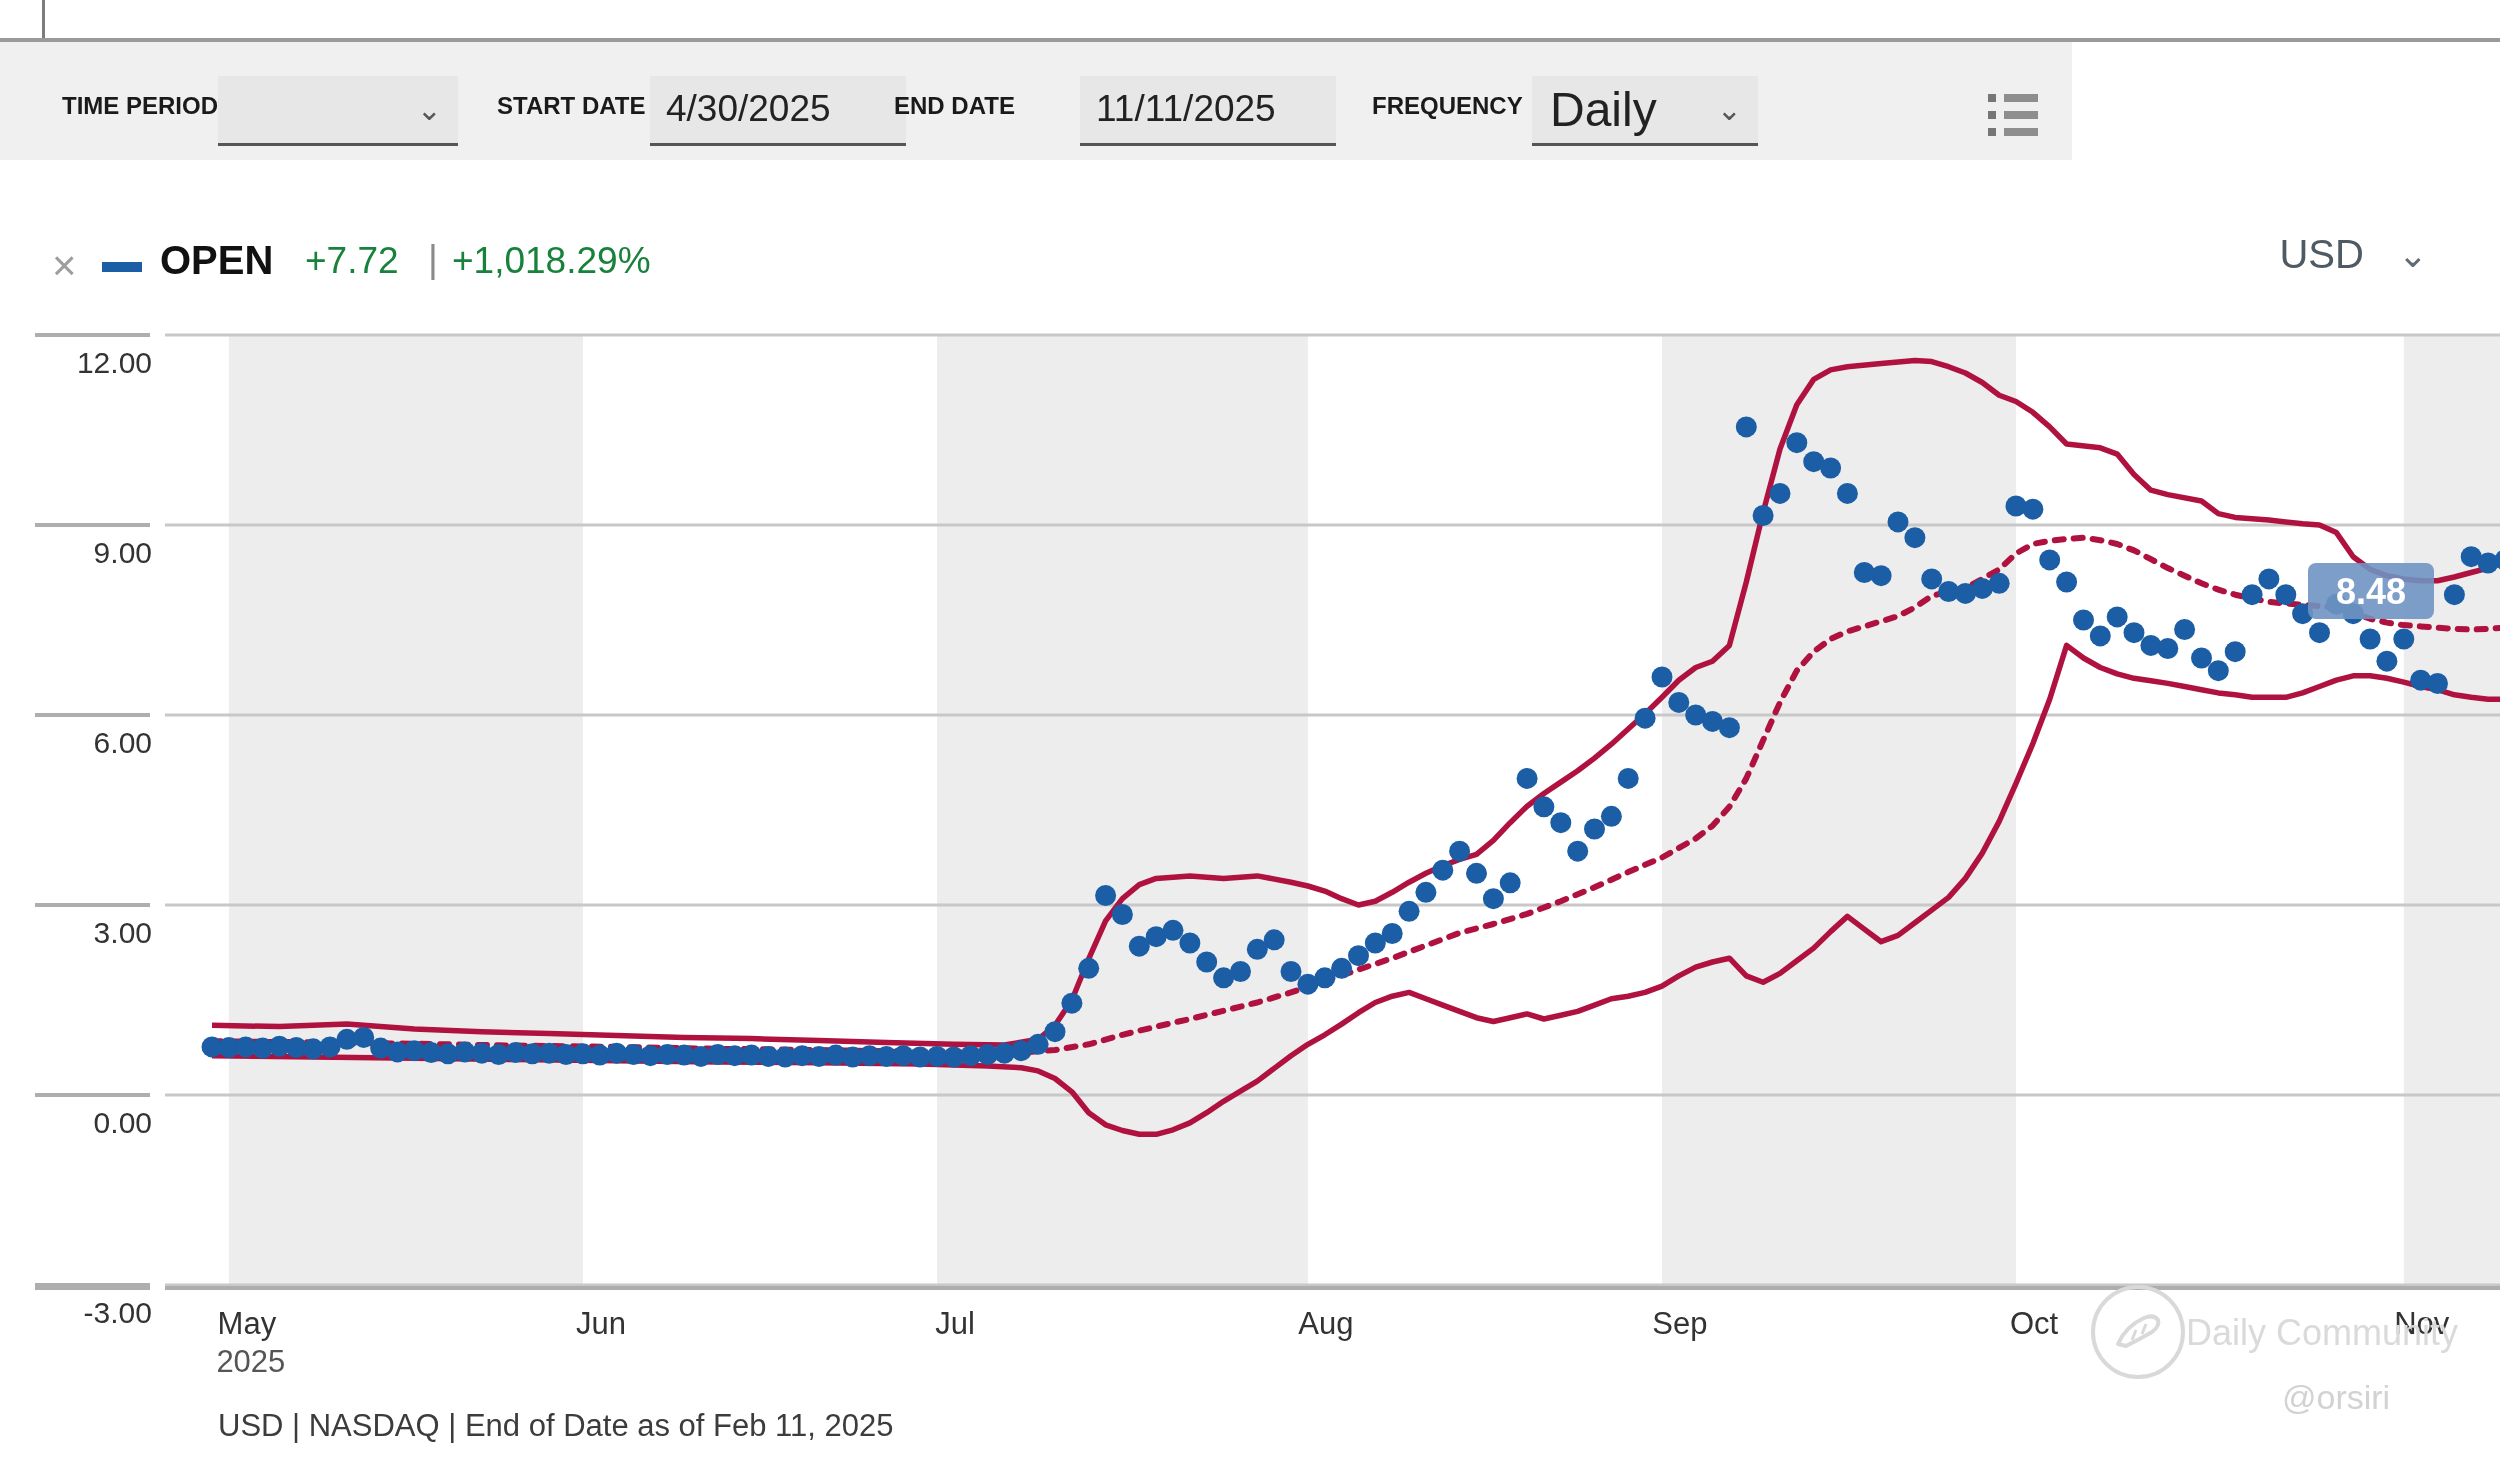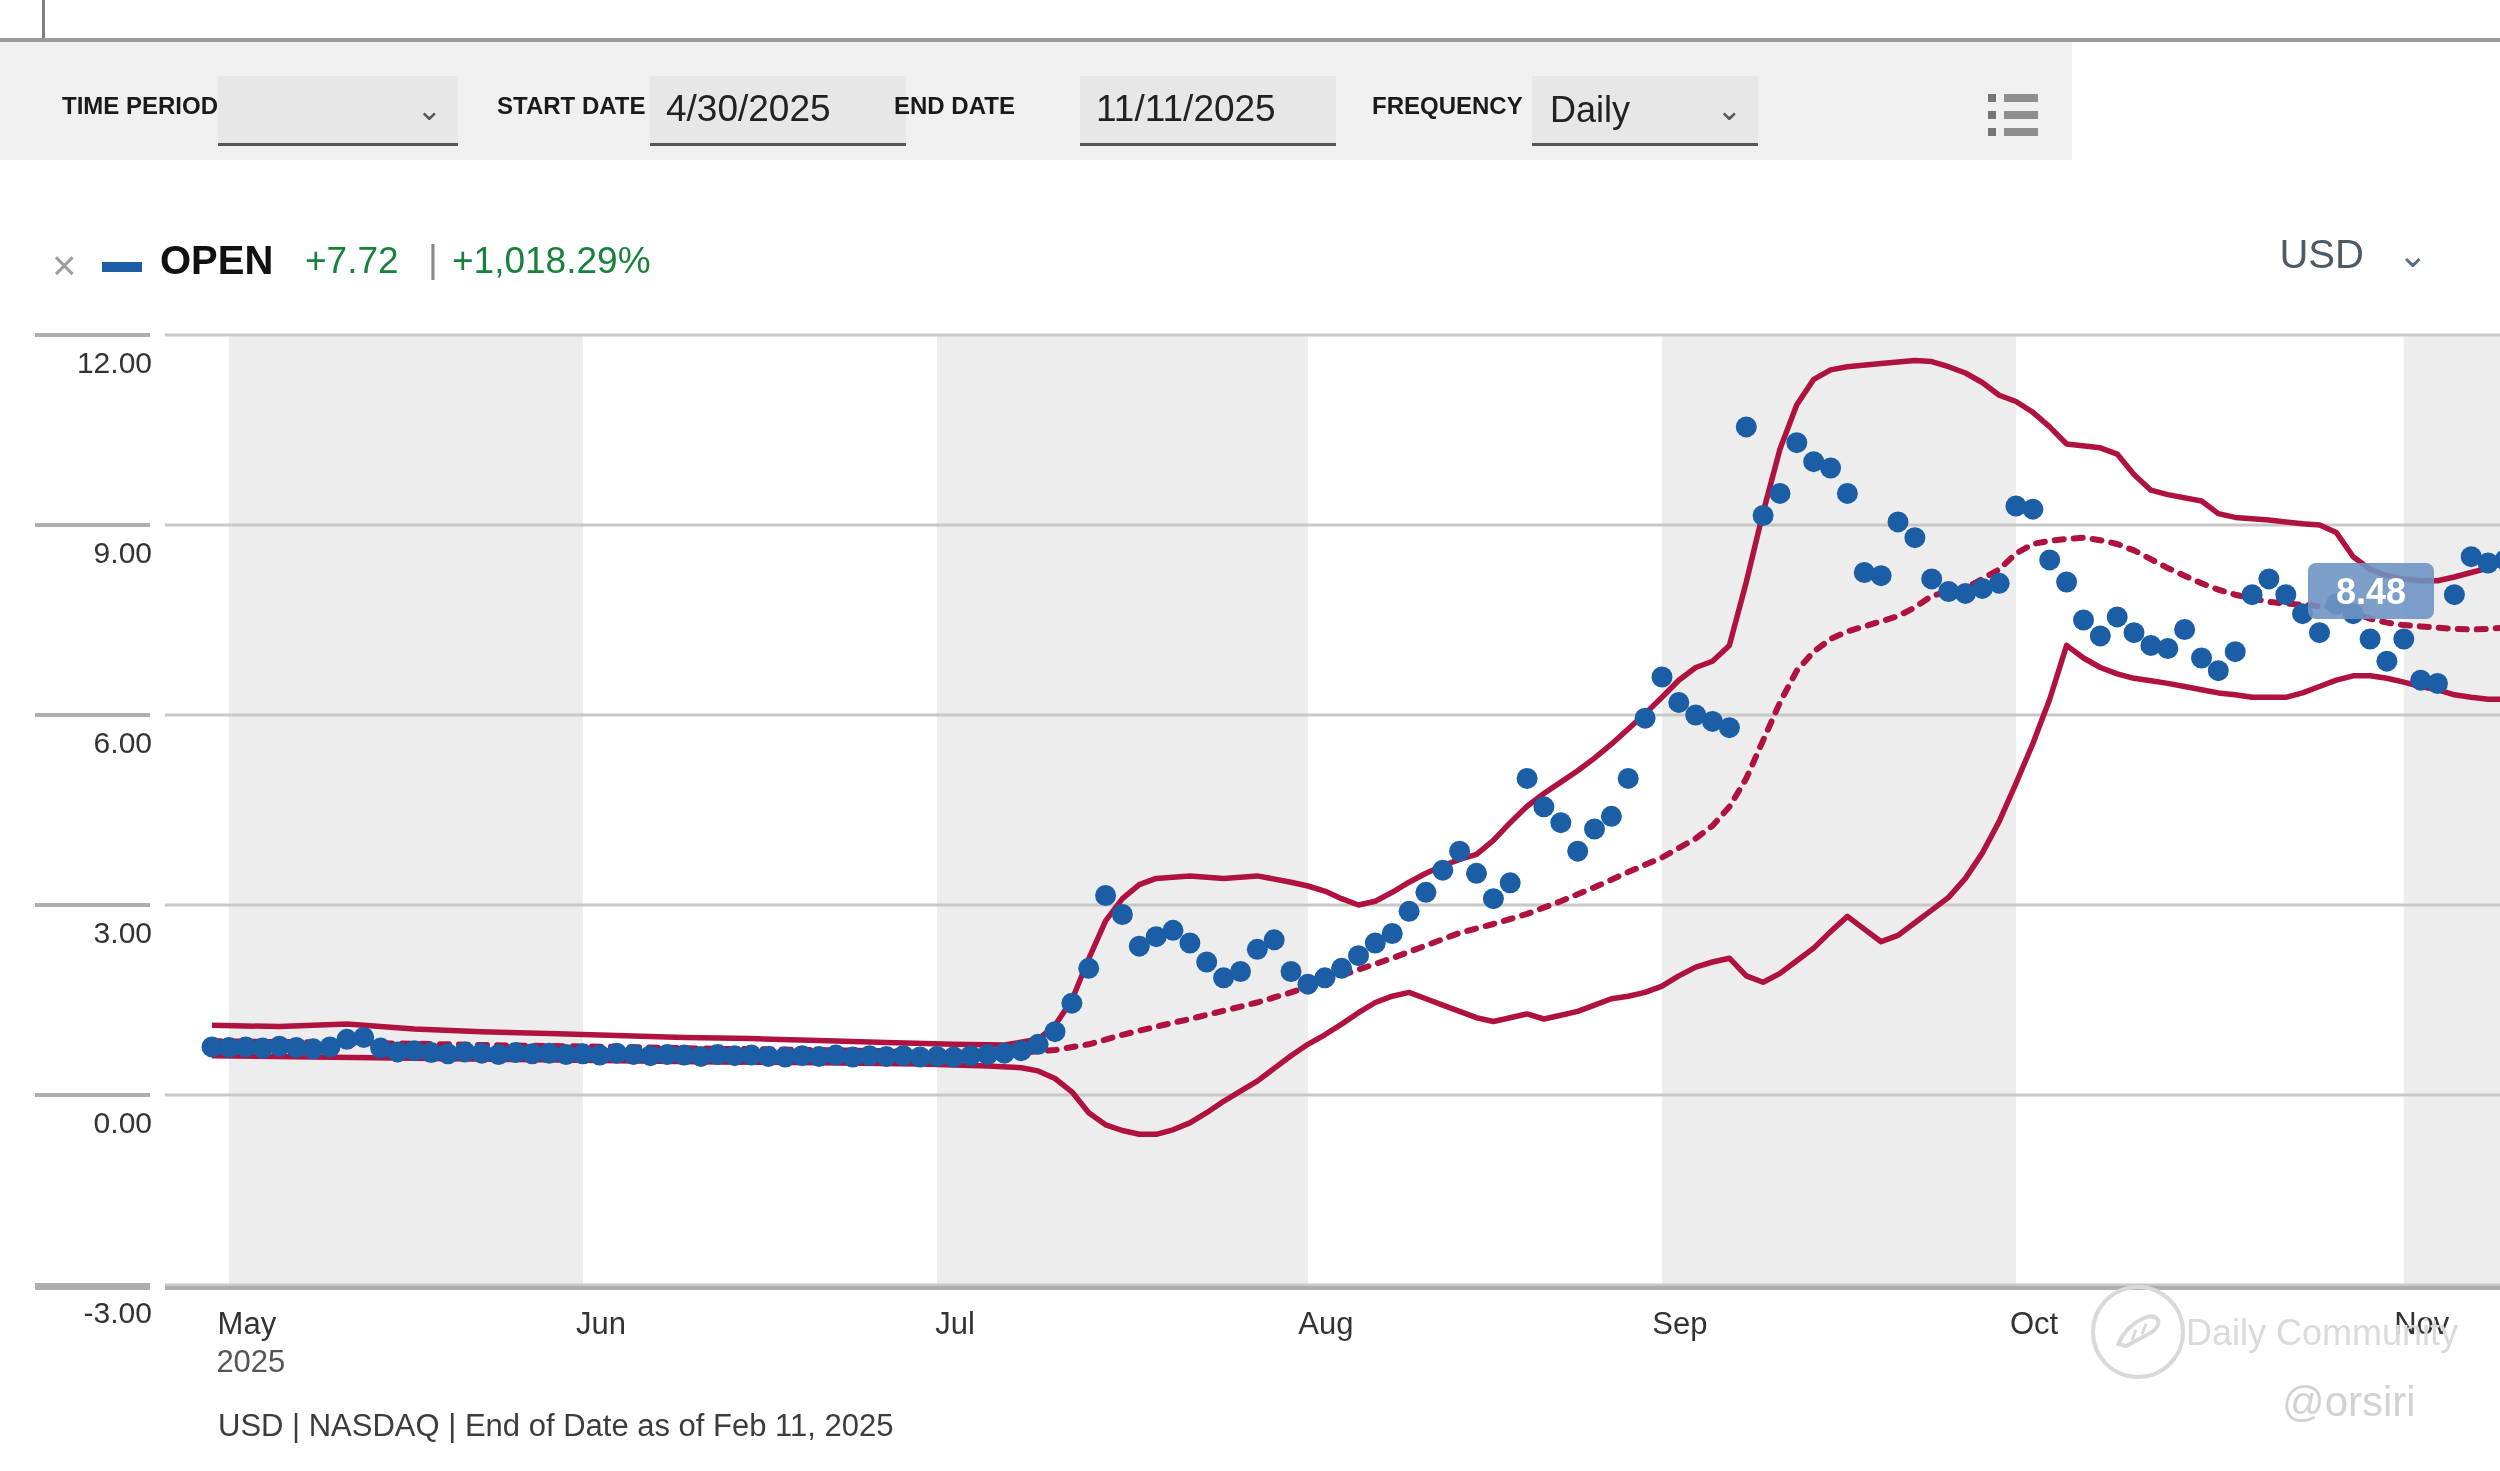--- a/index.html
+++ b/index.html
@@ -8,21 +8,21 @@
     font-family:"Liberation Sans","DejaVu Sans",sans-serif;color:#1a1a1a;overflow:hidden;
   }
   
   .topbar{position:absolute;left:0;top:0;width:2500px;height:38px;background:#ffffff;border-bottom:4px solid #9a9a9a;}
   .topbar .vline{position:absolute;left:42px;top:0;width:3px;height:38px;background:#7d7d7d;}
   
   .toolbar{position:absolute;left:0;top:42px;width:2072px;height:118px;background:#f0f0f0;}
   .tb-label{position:absolute;top:50px;font-size:24px;font-weight:bold;letter-spacing:0px;color:#1a1a1a;white-space:nowrap;}
   .tb-field{position:absolute;top:34px;height:70px;background:#e7e7e7;border:0;border-bottom:3px solid #555;box-sizing:border-box;}
   .tb-select{display:flex;align-items:center;justify-content:space-between;padding:0 16px 0 18px;}
-  .tb-select .val{font-size:36px;color:#222;}
+  .tb-select .val{font-size:48px;color:#222;}
   .chev{font-size:30px;color:#555;font-weight:400;}
   input.tb-input{font-family:"Liberation Sans","DejaVu Sans",sans-serif;font-size:37px;color:#222;padding:0 0 2px 16px;outline:none;}
   .list-icon{position:absolute;right:34px;top:52px;width:50px;height:46px;cursor:pointer;}
   .list-icon .row{display:flex;align-items:center;margin-bottom:9px;}
   .list-icon .dot{width:8px;height:8px;background:#767676;margin-right:8px;}
   .list-icon .bar{width:34px;height:8px;background:#8e8e8e;}
   
   .legend{position:absolute;left:0;top:238px;width:2500px;height:60px;}
   .lg-close{position:absolute;left:52px;top:4px;font-size:42px;color:#9e9e9e;line-height:48px;cursor:pointer;}
   .lg-dash{position:absolute;left:102px;top:24px;width:40px;height:10px;background:#1b5ea6;}
@@ -31,21 +31,21 @@
   .lg-sep{position:absolute;left:428px;top:0px;font-size:38px;color:#8a8a8a;}
   .lg-pct{position:absolute;left:452px;top:2px;font-size:37px;color:#18813b;}
   .currency{position:absolute;right:72px;top:-6px;display:flex;align-items:center;cursor:pointer;}
   .currency .cur{font-size:40px;color:#4e5a64;margin-right:34px;}
   .currency .chev{font-size:36px;color:#5f6b76;}
   
   svg.chart{position:absolute;left:0;top:0;width:2500px;height:1471px;}
   .footer{position:absolute;left:218px;top:1408px;font-size:31px;color:#3c3c3c;}
   .wm{position:absolute;pointer-events:none;}
   .wm-brand{left:2186px;top:1312px;font-size:36px;color:#dadada;}
-  .wm-user{left:2282px;top:1378px;font-size:42px;color:#d2d2d2;}
+  .wm-user{left:2282px;top:1378px;font-size:34px;color:#d2d2d2;}
 </style>
 </head>
 <body>
 
 <svg class="chart" xmlns="http://www.w3.org/2000/svg" viewBox="0 0 2500 1471" id="chart-svg">
     <rect x="228.86" y="335" width="354.05999999999995" height="953" fill="#ededed"></rect>
     <rect x="936.98" y="335" width="370.91999999999985" height="953" fill="#ededed"></rect>
     <rect x="1661.96" y="335" width="354.05999999999995" height="953" fill="#ededed"></rect>
     <rect x="2403.7999999999997" y="335" width="96.20000000000027" height="953" fill="#ededed"></rect>
     <line x1="35" y1="335.03999999999996" x2="150" y2="335.03999999999996" stroke="#aeaeae" stroke-width="4"></line>

